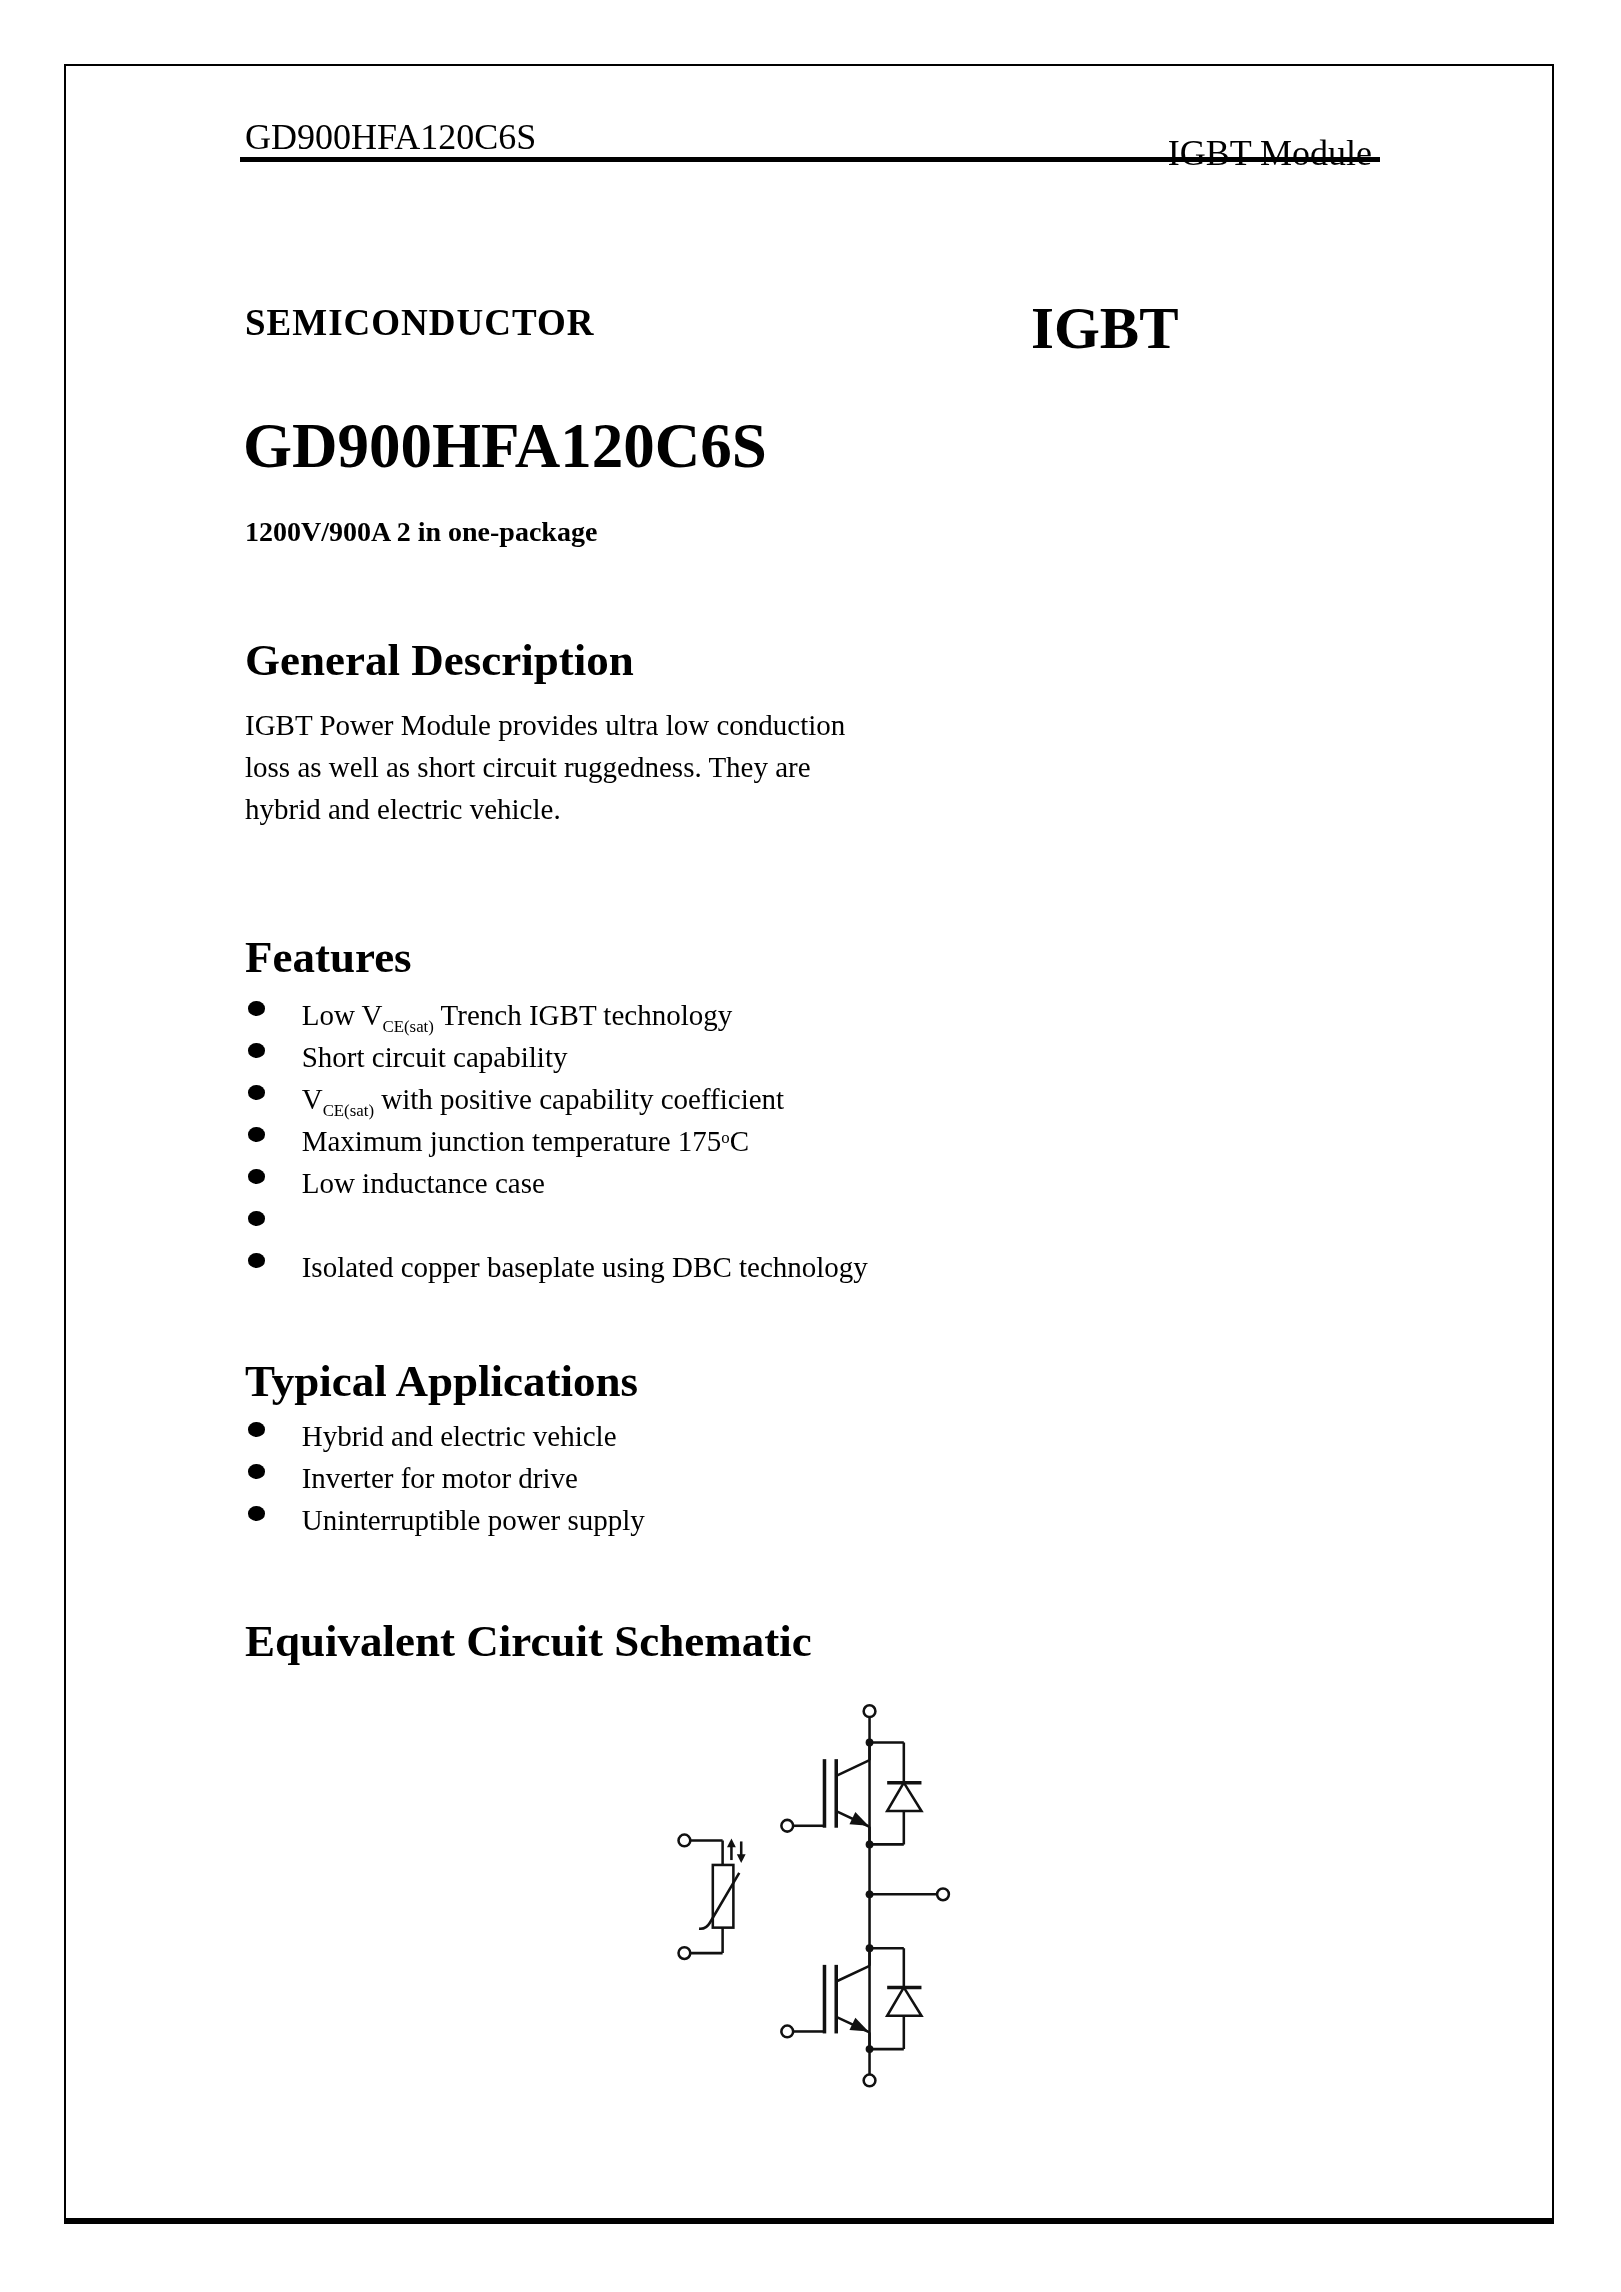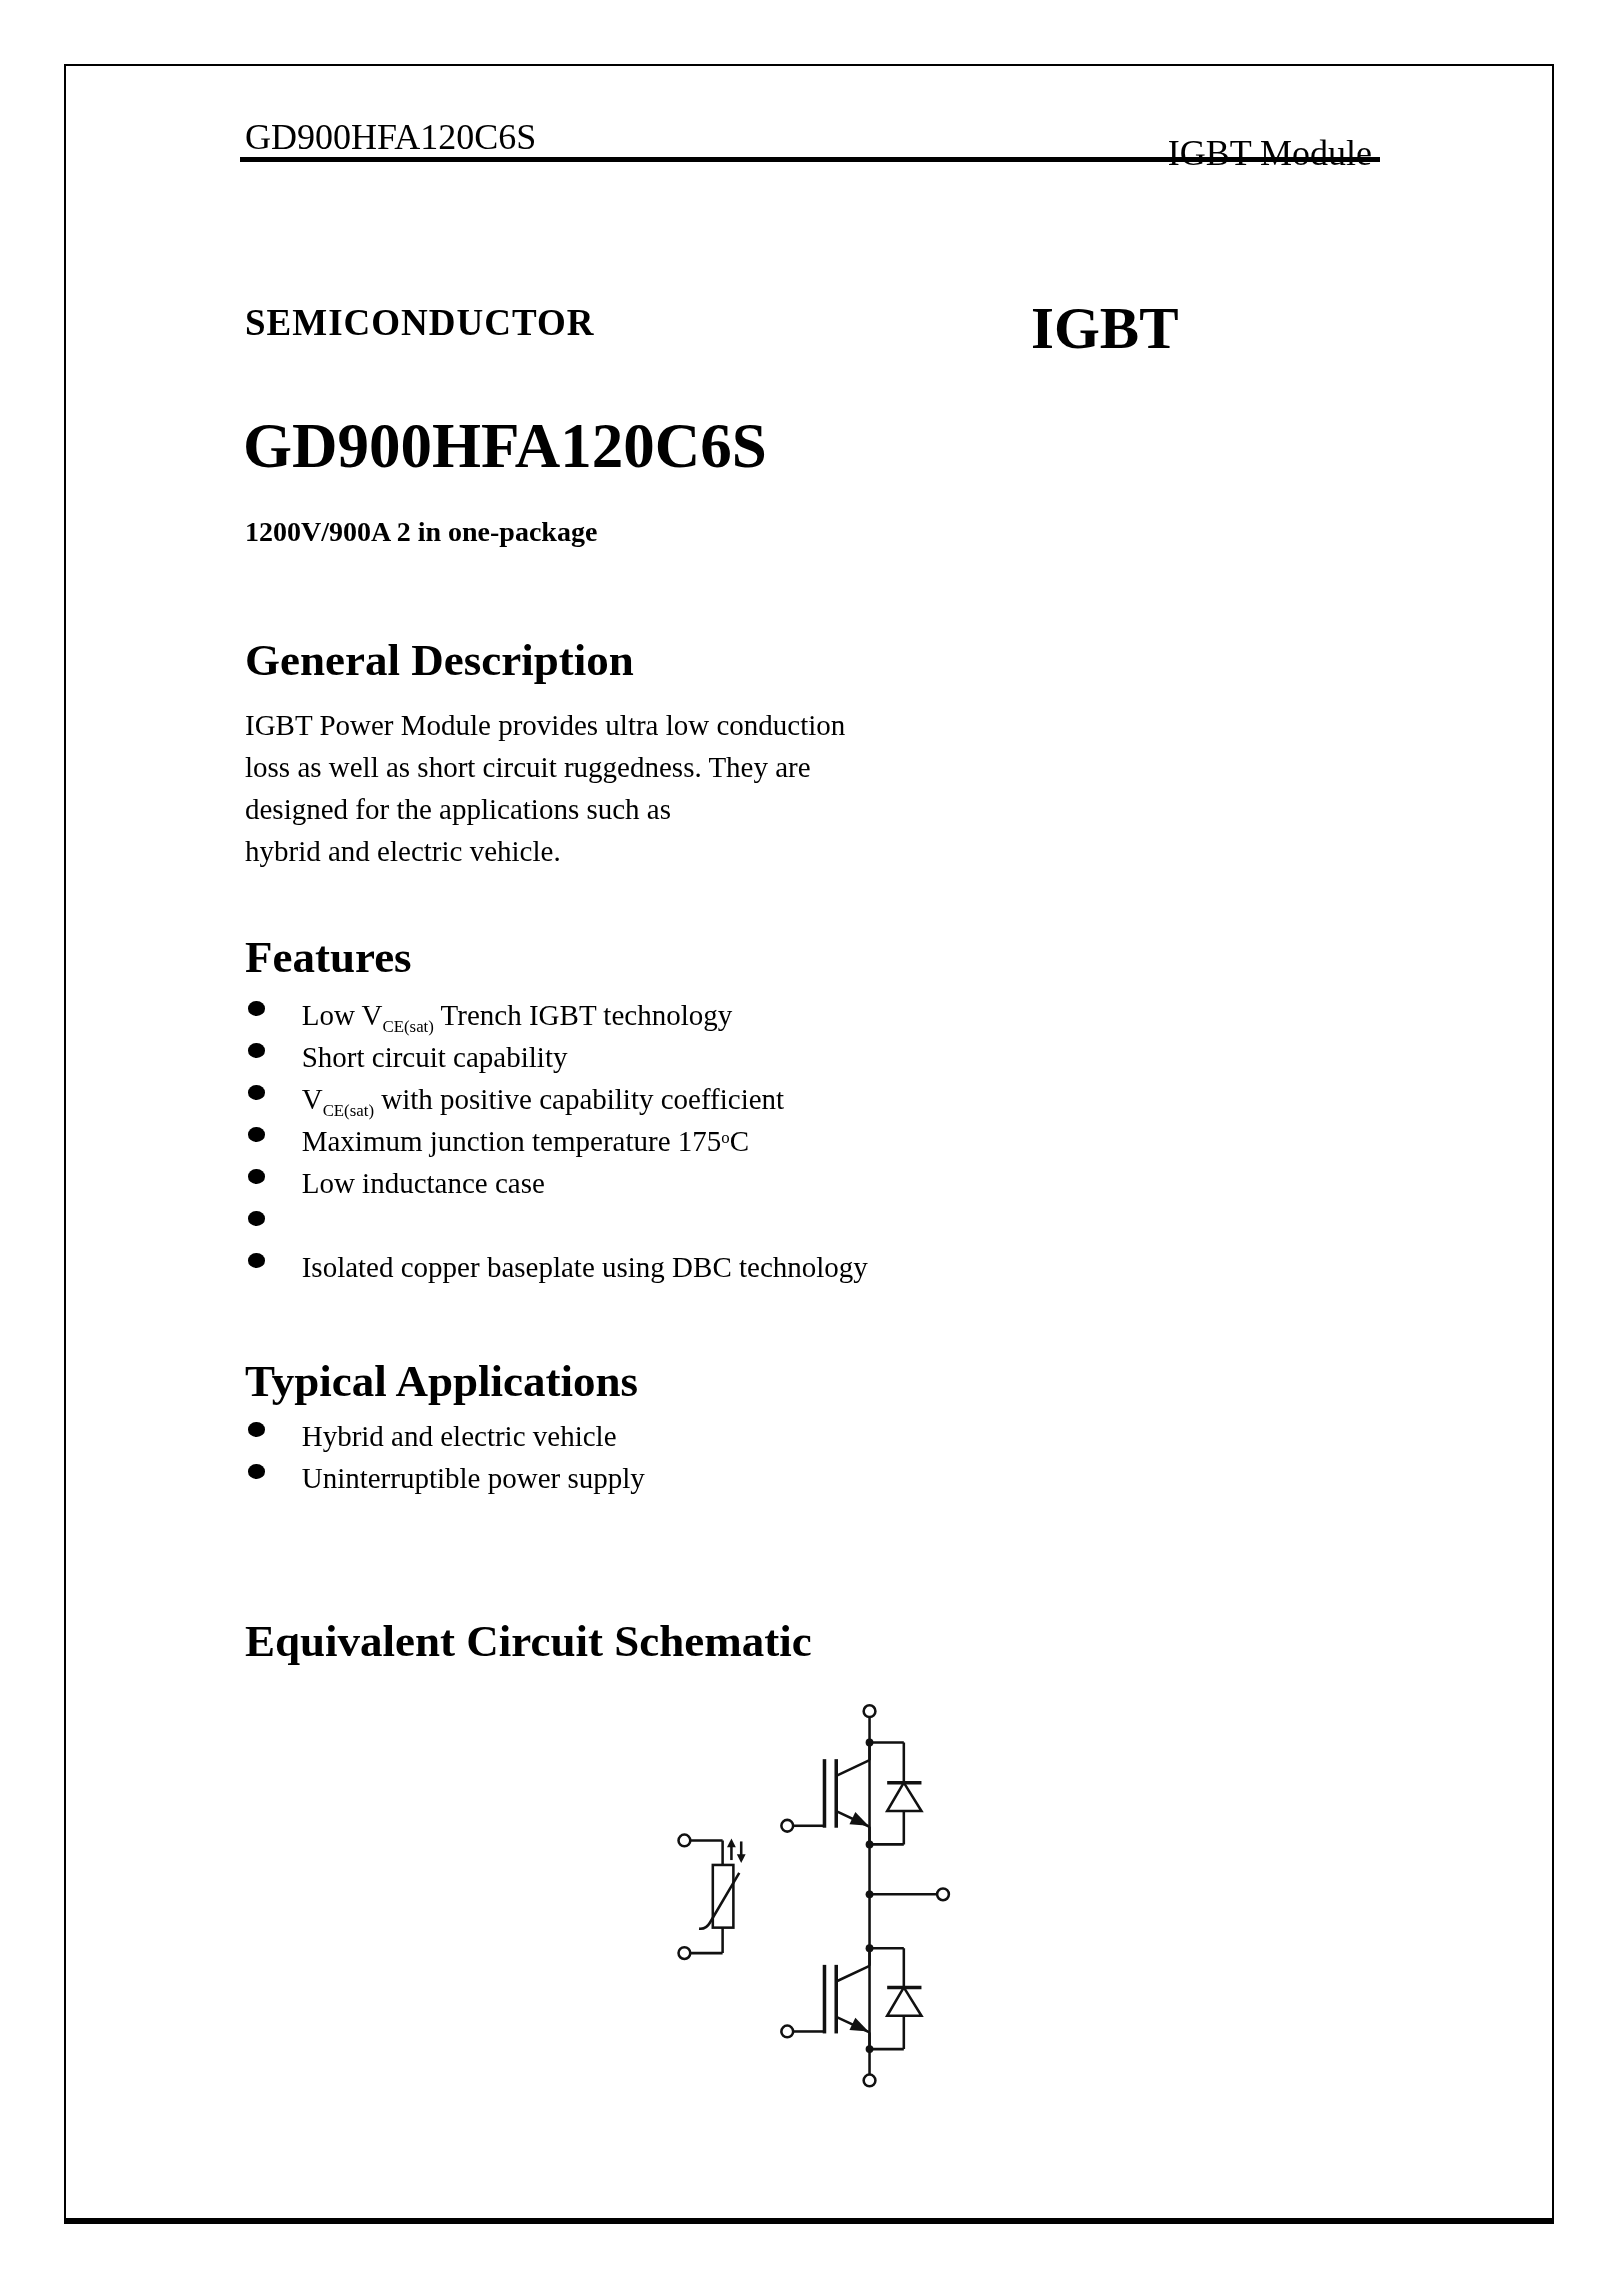--- a/index.html
+++ b/index.html
@@ -55,21 +55,20 @@
 <div class="abs brand">SEMICONDUCTOR</div>
 <div class="abs igbt-mark">IGBT</div>
 
 <h1 class="abs part-title">GD900HFA120C6S</h1>
 <div class="abs part-subtitle">1200V/900A 2 in one-package</div>
 
 <h2 class="abs sec sec-gd">General Description</h2>
 <div class="abs para">
     <div class="pline">IGBT Power Module provides ultra low conduction</div>
     <div class="pline">loss as well as short circuit ruggedness. They are</div>
-    <div class="pline">designed for the applications such as</div>
     <div class="pline">hybrid and electric vehicle.</div>
   </div>
 
 <h2 class="abs sec sec-ft">Features</h2>
 <div class="abs blist blist-ft">
     <div class="li">
       <span class="bullet"></span>
       <span class="li-text"><span>Low V</span><sub>CE(sat)</sub><span> Trench IGBT technology</span></span>
     </div>
     <div class="li">
@@ -95,20 +94,24 @@
       <span class="bullet"></span>
       <span class="li-text"><span>Isolated copper baseplate using DBC technology</span></span>
     </div>
   </div>
 
 <h2 class="abs sec sec-ta">Typical Applications</h2>
 <div class="abs blist blist-ta">
     <div class="li">
       <span class="bullet"></span>
       <span class="li-text"><span>Hybrid and electric vehicle</span></span>
+    </div>
+    <div class="li">
+      <span class="bullet"></span>
+      <span class="li-text"><span>Inverter for motor drive</span></span>
     </div>
     <div class="li">
       <span class="bullet"></span>
       <span class="li-text"><span>Uninterruptible power supply</span></span>
     </div>
   </div>
 
 <h2 class="abs sec sec-ec">Equivalent Circuit Schematic</h2>
 
 <svg class="abs schematic" viewBox="0 0 440 450" xmlns="http://www.w3.org/2000/svg">

